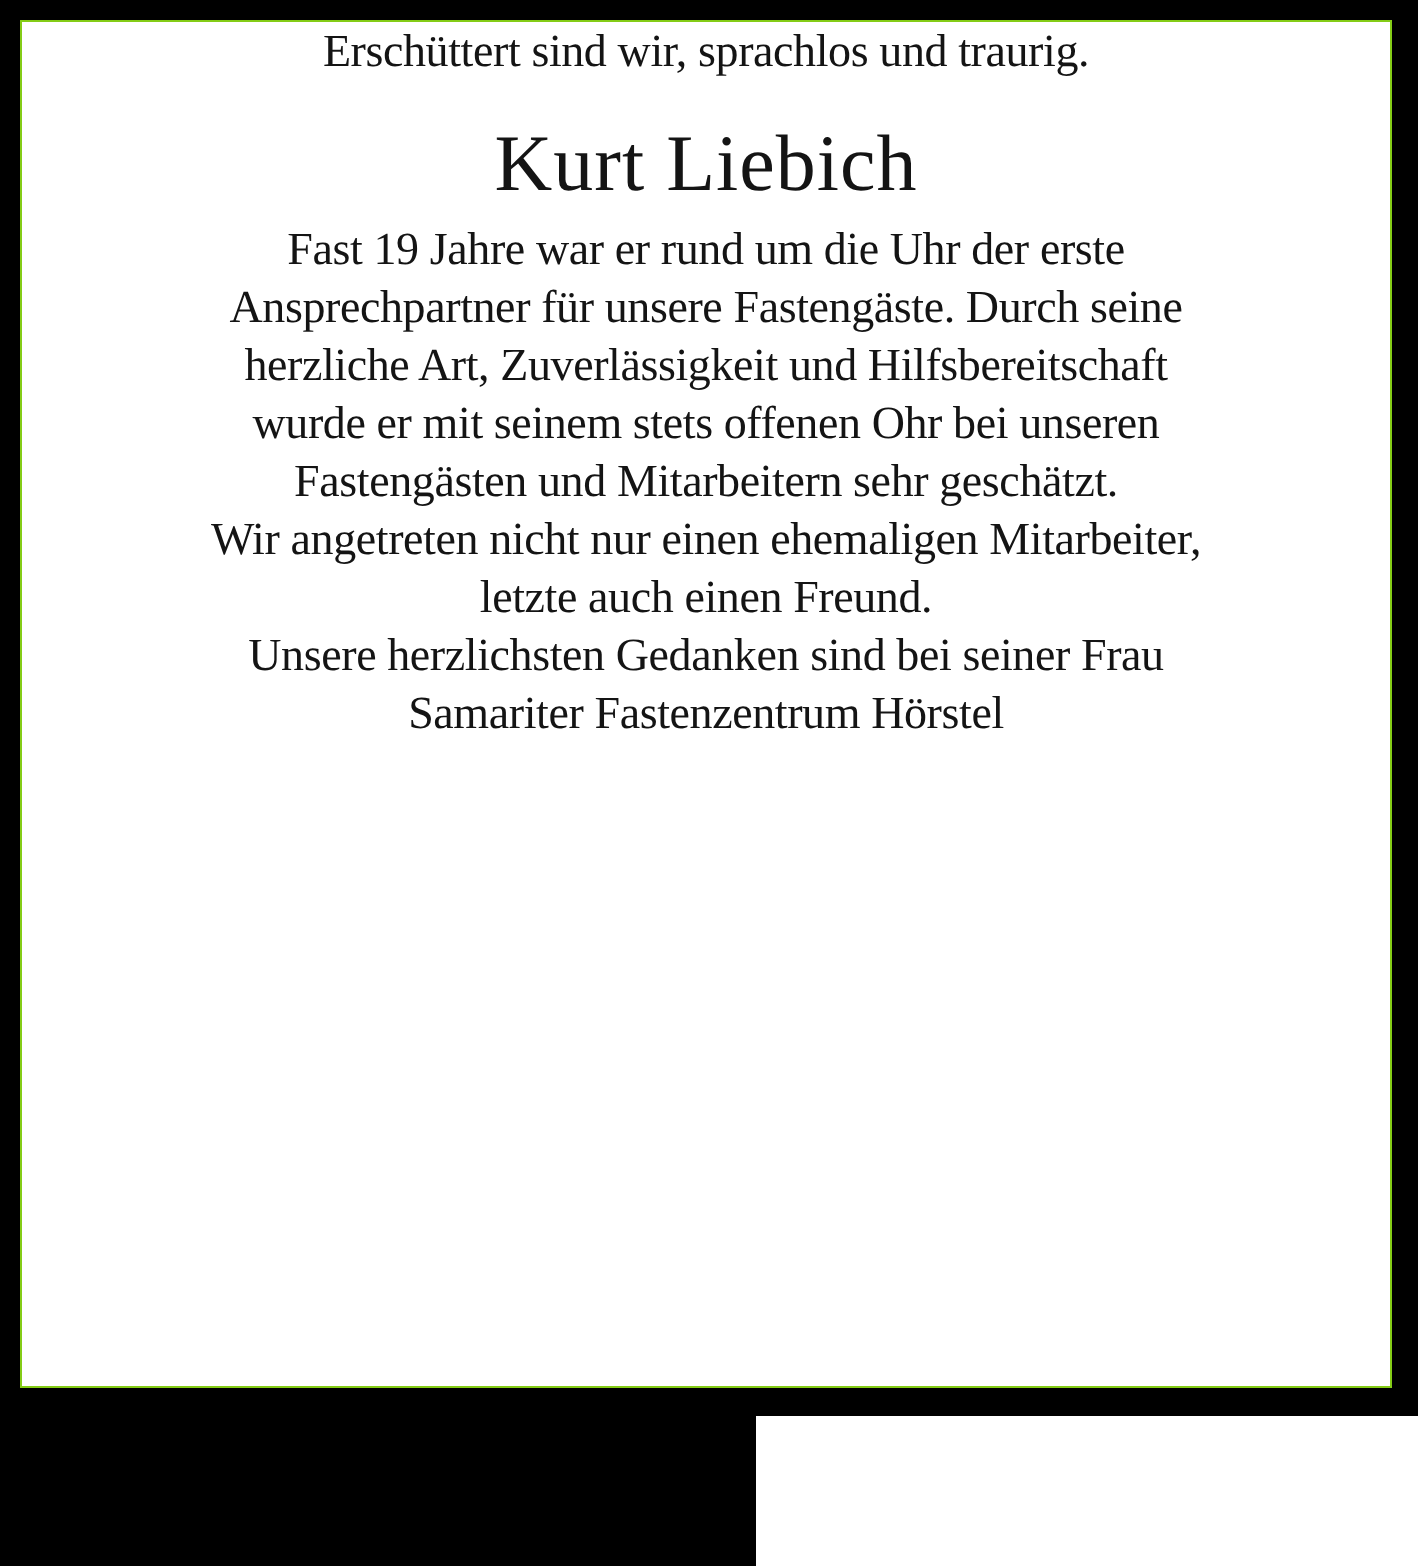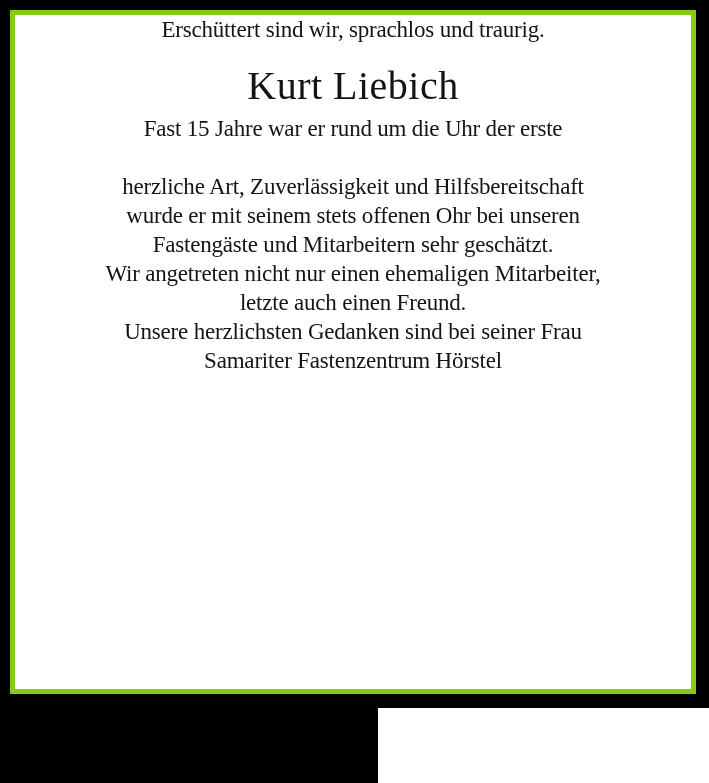--- a/index.html
+++ b/index.html
@@ -15,21 +15,21 @@
     font-family: "Liberation Serif", "DejaVu Serif", serif;
   }
   .notice-card {
     position: absolute;
     left: 10px;
     top: 10px;
     width: 686px;
     height: 684px;
     box-sizing: border-box;
     background: #ffffff;
-    border: 5px solid #84cc16;
+    border: 1px solid #84cc16;
     text-align: center;
     color: #141414;
   }
   .notice-card p {
     font-size: 23px;
     line-height: 29px;
     margin: 0;
     letter-spacing: -0.2px;
   }
   .p-opening     { margin-top: 23px; }
@@ -76,25 +76,25 @@
 
   <p class="p-opening">
     <span>Erschüttert sind wir, sprachlos und traurig.</span>
   </p>
 
 
   <h1 class="deceased-name">Kurt Liebich</h1>
 
 
   <p class="p-tribute">
-    <span>Fast 15 Jahre war er rund um die Uhr der erste</span><br>
-    <br>
+    <span>Fast 19 Jahre war er rund um die Uhr der erste</span><br>
+    <span>Ansprechpartner für unsere Fastengäste. Durch seine</span><br>
     <span>herzliche Art, Zuverlässigkeit und Hilfsbereitschaft</span><br>
     <span>wurde er mit seinem stets offenen Ohr bei unseren</span><br>
-    <span>Fastengäste und Mitarbeitern sehr geschätzt.</span>
+    <span>Fastengästen und Mitarbeitern sehr geschätzt.</span>
   </p>
 
   <p class="p-loss">
     <span>Wir angetreten nicht nur einen ehemaligen Mitarbeiter,</span><br>
     <span>letzte auch einen Freund.</span>
   </p>
 
   <p class="p-condolence">
     <span>Unsere herzlichsten Gedanken sind bei seiner Frau</span><br>
   </p>

